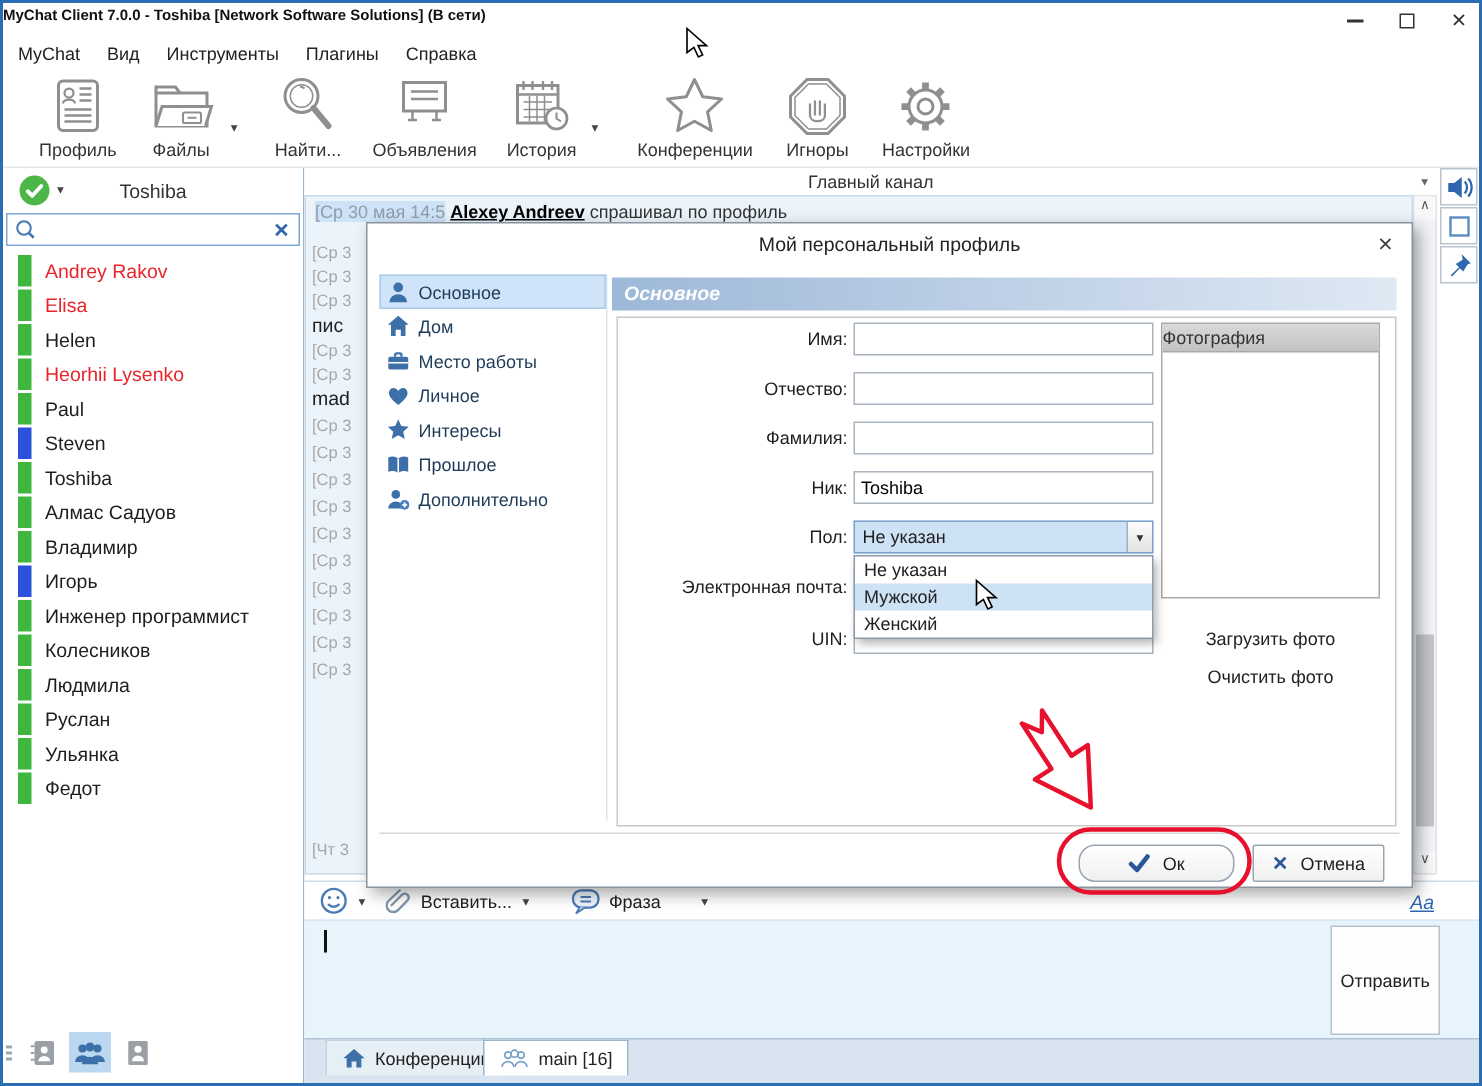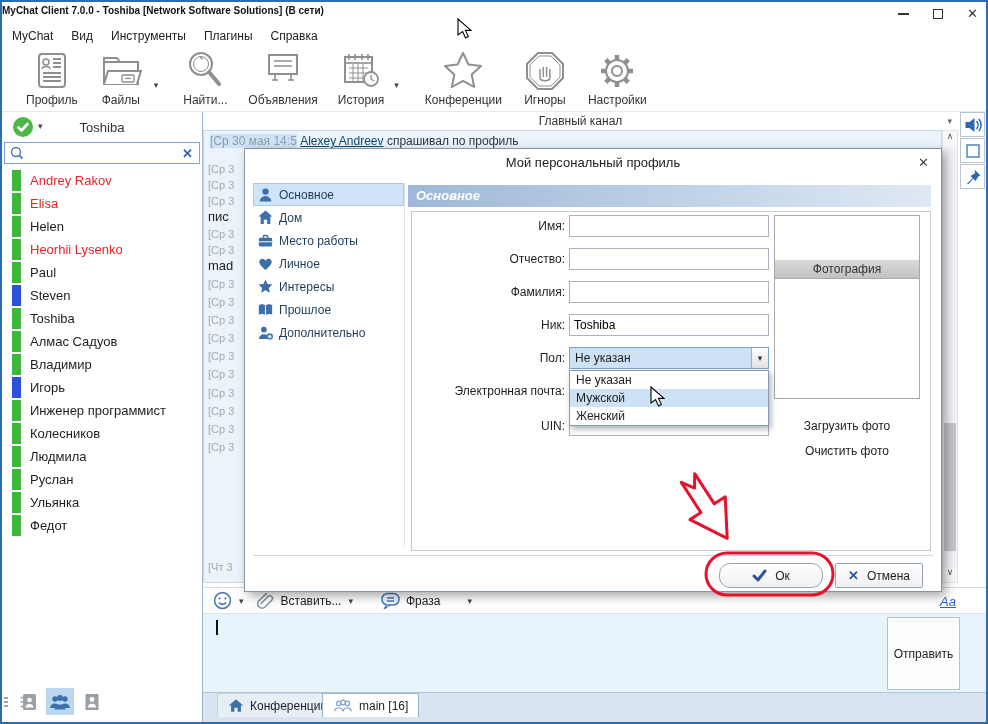--- a/index.html
+++ b/index.html
@@ -46,21 +46,21 @@
   
   .main { position:absolute; left:201px; top:110px; right:0; bottom:0; background:#fff; }
   .chan-row { position:absolute; top:0; left:0; right:28px; height:18px; background:#fff; }
   .chan-title { text-align:center; font-size:12px; color:#333; padding-top:2px; }
   .chan-caret { position:absolute; right:6px; top:4px; font-size:9px; color:#666; }
   .right-col { position:absolute; top:0; right:1px; width:25px; }
   .rc-btn { width:25px; height:25px; border:1px solid #b9c4ce; background:#fff; display:flex; align-items:center; justify-content:center; margin-bottom:1px; }
   .chat { position:absolute; top:18px; left:0; right:44px; bottom:139px; background:#ebf4fb; border:1px solid #c9d9e8; overflow:hidden; }
   .chat-top-line { position:absolute; left:6px; top:3px; font-size:12px; white-space:nowrap; }
   .ctl-prefix { color:#8e9dac; background:#cfe3f7; }
-  .ctl-user { color:#0c4a6e; text-decoration:underline; }
+  .ctl-user { color:#000000; text-decoration:underline;font-weight:bold; }
   .ctl-text { color:#333; }
   .frag { position:absolute; left:4px; font-size:11px; color:#a8a8a8; }
   .frag.dark { font-size:13px; color:#222; }
   .chat-sb { position:absolute; top:18px; right:28px; width:16px; bottom:139px; background:#f1f3f6; border:1px solid #dfe3e8; }
   .sb-arrow { position:absolute; left:0; width:14px; height:15px; text-align:center; font-size:9px; color:#555; background:#f7f8fa; }
   .sb-thumb { position:absolute; left:1px; width:12px; background:#c4c6c9; border-radius:1px; }
 
   .composer { position:absolute; left:0; right:0; top:475px; height:26px; background:#fff; border-top:1px solid #cfdce8; display:flex; align-items:center; padding-left:10px; gap:5px; font-size:12px; color:#222; }
   .cp-caret { font-size:9px; color:#444; margin:0 8px 0 2px; }
   .font-link { position:absolute; right:30px; top:6px; color:#2f66b0; text-decoration:underline; font-size:13px; font-style:italic; }
@@ -83,21 +83,21 @@
   .dlg-head { position:absolute; left:163px; top:36px; width:523px; height:22px; background:linear-gradient(90deg,#9db8d8,#dfe9f4); color:#fdfeff; font-weight:bold; font-style:italic; font-size:13px; line-height:22px; padding-left:8px; }
   .group { position:absolute; left:166px; top:62px; width:520px; height:340px; border:1px solid #c9c9c9; background:#fff; }
   .flabel { position:absolute; left:1px; width:152px; text-align:right; font-size:12px; color:#1e1e1e; line-height:22px; }
   .finput { position:absolute; left:157px; width:200px; height:22px; border:1px solid #a9b4bf; font-size:12px; padding:0 4px; background:#fff; font-family:"Liberation Sans",sans-serif; }
   .combo { position:absolute; left:157px; width:200px; height:22px; background:#cde2f5; border:1px solid #7da2ce; font-size:12px; line-height:20px; padding-left:5px; color:#1e1e1e; }
   .combo-btn { position:absolute; right:0; top:0; width:17px; height:20px; border-left:1px solid #9ab2cc; background:linear-gradient(#fdfdfd,#e2e2e2); text-align:center; font-size:9px; color:#333; line-height:20px; }
   .droplist { position:absolute; left:157px; top:158px; width:200px; background:#fff; border:1px solid #8a9aaa; box-shadow:2px 3px 6px rgba(0,0,0,.3); z-index:5; }
   .opt { height:18px; line-height:18px; font-size:12px; padding-left:6px; color:#222; }
   .opt.hl { background:#cde2f5; }
   .photo { position:absolute; left:362px; top:3px; width:146px; height:184px; border:1px solid #a9a9a9; background:#fff; }
-  .photo-head { height:19px; background:linear-gradient(#d9d9d9,#c2c2c2); text-align:center; font-size:12px; color:#333; line-height:19px; border-bottom:1px solid #a9a9a9;margin-top:44px; }
+  .photo-head { height:19px; background:linear-gradient(#d9d9d9,#c2c2c2); font-size:12px; color:#333; line-height:19px; border-bottom:1px solid #a9a9a9; }
   .photo-link { position:absolute; left:362px; width:146px; text-align:center; font-size:12px; color:#222; }
   .dlg-sep { position:absolute; left:8px; right:8px; top:406px; border-top:1px solid #d6d6d6; }
   .dlg-btn { position:absolute; background:linear-gradient(#ffffff,#f0f0f0); border:1px solid #97a5b2; border-radius:2px; font-size:12px; color:#1e1e1e; display:flex; align-items:center; justify-content:center; gap:8px; }
   .btn-ok { left:474px; top:414px; width:104px; height:25px;border-radius:11px; }
   .btn-cancel { left:590px; top:414px; width:88px; height:25px; }
   .x-blue { color:#2b579a; font-weight:bold; font-size:13px; }
 
   
   .overlay { position:absolute; inset:0; pointer-events:none; z-index:50; }
 </style>

